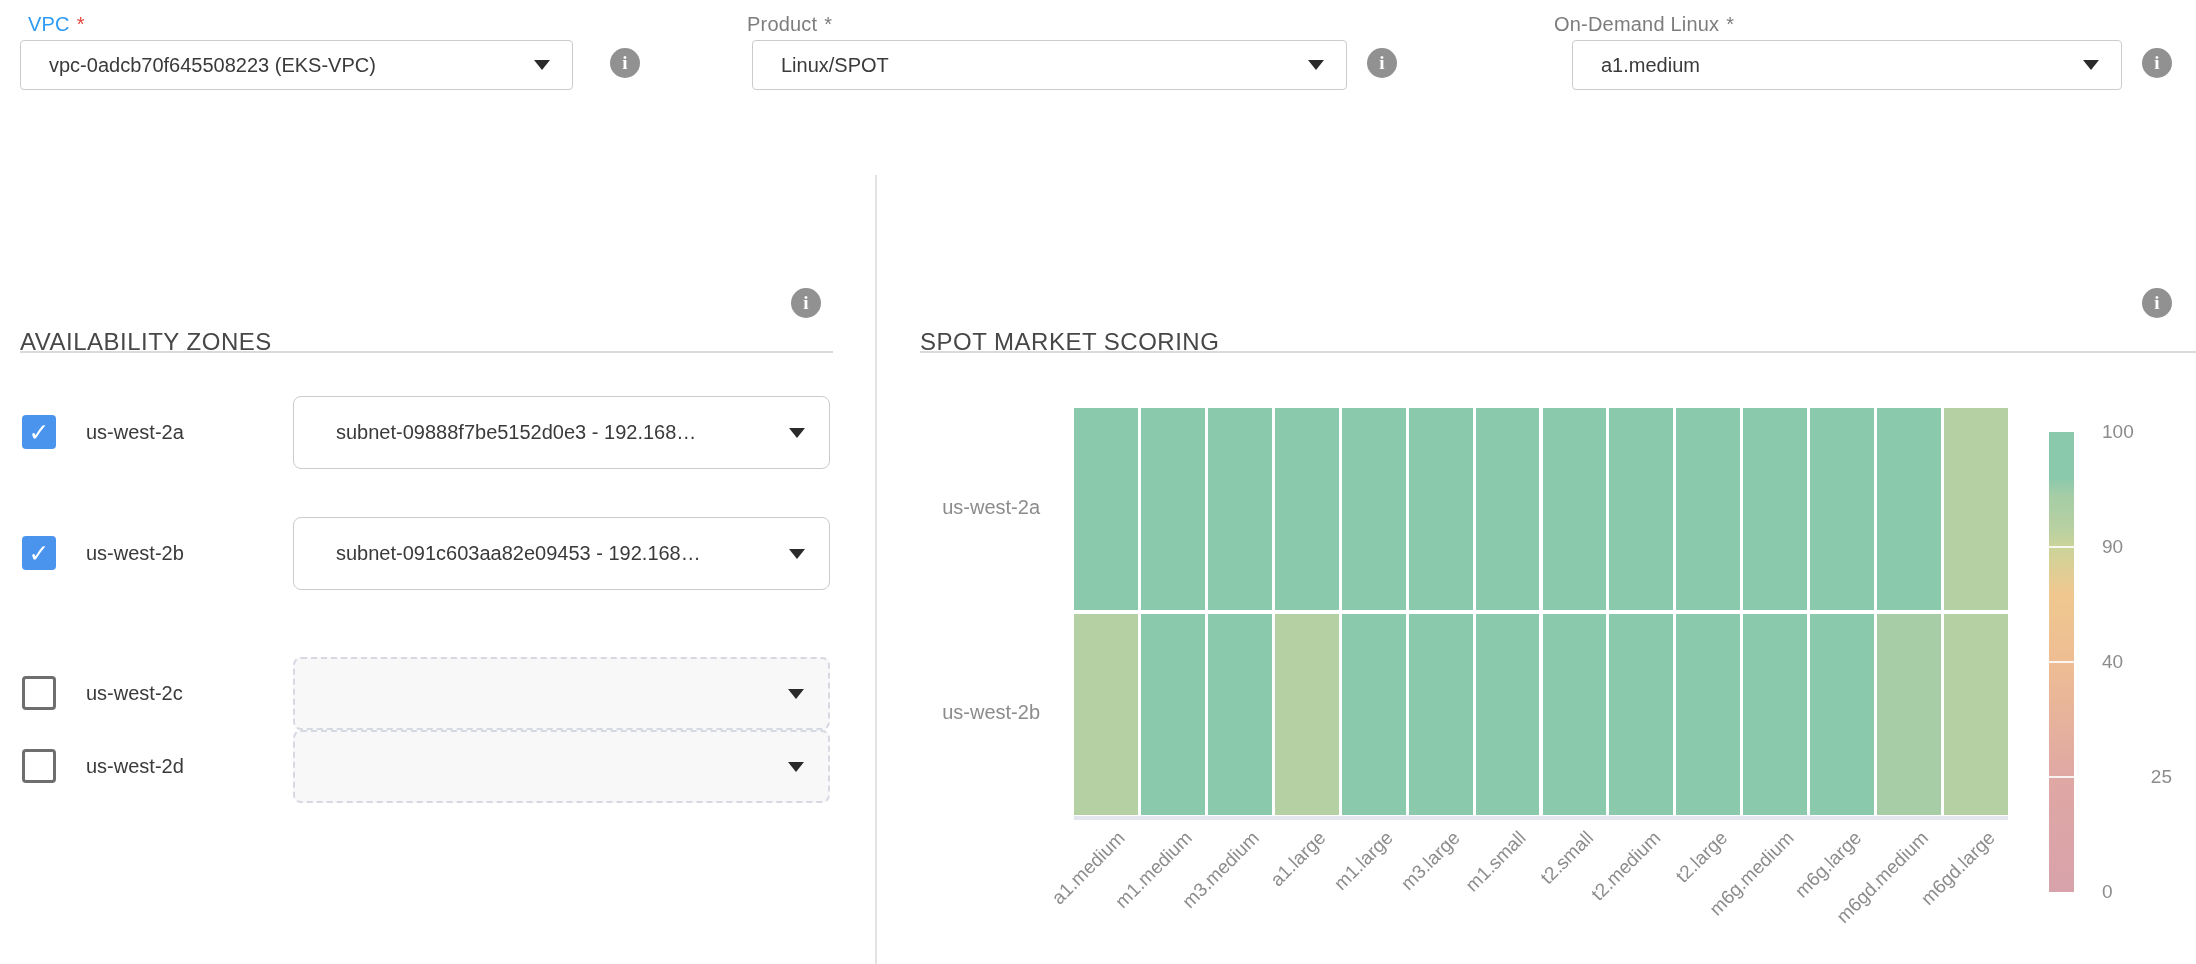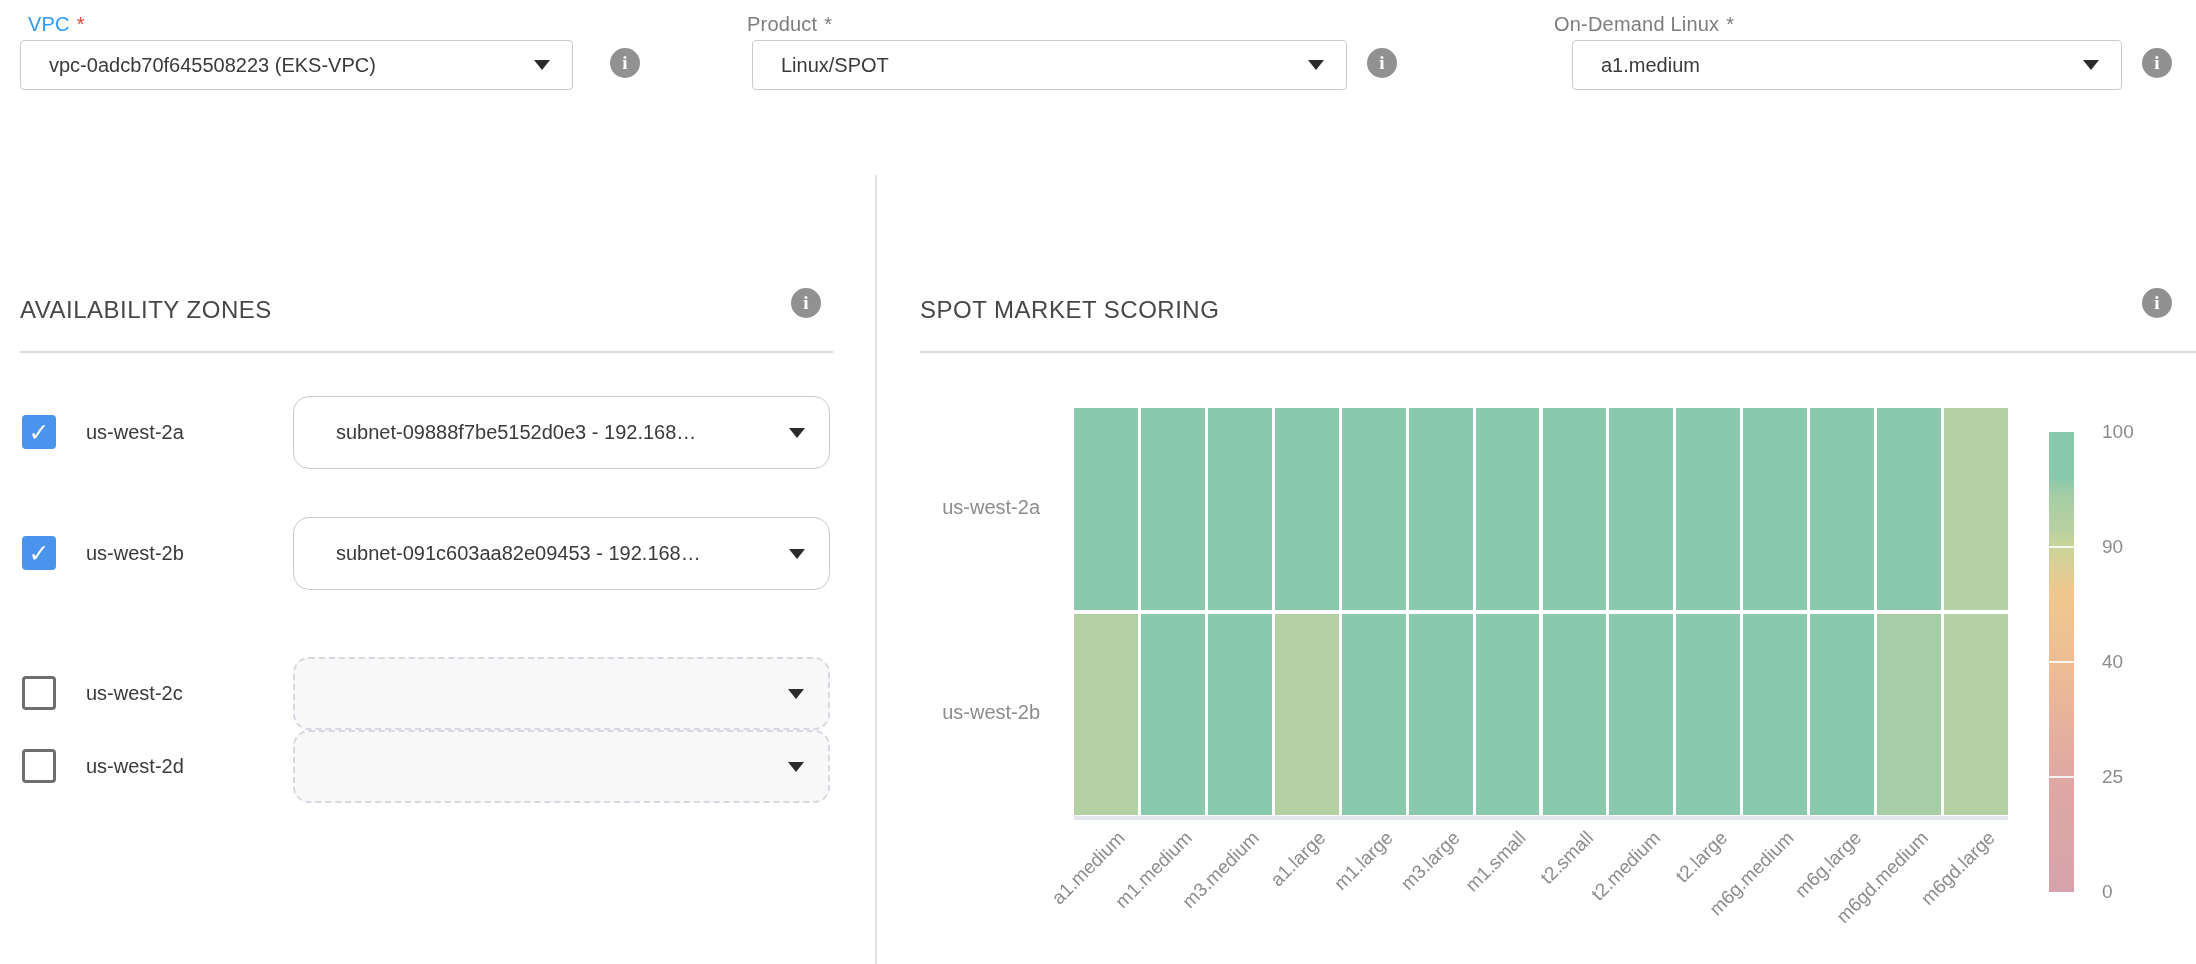--- a/index.html
+++ b/index.html
@@ -17,33 +17,33 @@
        border-radius:4px;box-sizing:border-box;display:flex;align-items:center;
        justify-content:space-between;padding:0 22px 0 28px;font-size:20px;color:#3a3a3a;cursor:pointer;}
   .caret{width:0;height:0;border-left:8px solid transparent;border-right:8px solid transparent;
          border-top:10px solid #2b2b2b;display:inline-block;flex:none;margin-left:16px;}
   .info{position:absolute;width:30px;height:30px;border-radius:50%;background:#919191;color:#fff;
         font:700 19px "Liberation Serif","DejaVu Serif",serif;display:flex;align-items:center;
         justify-content:center;cursor:pointer;user-select:none;}
 
   
   .vdiv{position:absolute;left:875px;top:175px;width:2px;height:789px;background:#e3e3e3;}
-  .sec-title{position:absolute;font-size:24px;color:#474747;letter-spacing:.5px;}
+  .sec-title{position:absolute;font-size:24px;color:#474747;letter-spacing:.5px;margin-top:32px;}
   .hdiv{position:absolute;height:2px;background:#dadada;}
 
   
   .az-row{position:absolute;left:20px;width:830px;height:73px;}
   .cb{position:absolute;left:2px;top:19px;width:34px;height:34px;border-radius:4px;box-sizing:border-box;
       display:flex;align-items:center;justify-content:center;cursor:pointer;}
   .cb.on{background:var(--cbblue);color:#fff;font-size:25px;font-weight:700;}
   .cb.off{border:3px solid #6e6e6e;background:#fff;}
   .azname{position:absolute;left:66px;top:0;line-height:73px;font-size:20px;color:#3a3a3a;}
   .subnet{position:absolute;left:273px;top:0;width:537px;height:73px;box-sizing:border-box;
           display:flex;align-items:center;justify-content:space-between;
-          padding:0 24px 0 42px;border-radius:16px;font-size:20px;color:#3a3a3a;cursor:pointer;}
+          padding:0 24px 0 42px;border-radius:8px;font-size:20px;color:#3a3a3a;cursor:pointer;}
   .subnet.solid{border:1px solid #cbcbcb;background:#fff;}
   .subnet.dashed{border:2px dashed #d6d9e1;background:#f8f8f9;}
   .sval{white-space:nowrap;overflow:hidden;}
 
   
   .chart{position:absolute;left:0;top:0;width:100%;height:100%;pointer-events:none;}
   .chart *{pointer-events:auto;}
   .cell{position:absolute;cursor:pointer;}
   .ylab{position:absolute;width:210px;text-align:right;font-size:20px;color:#8c8c8c;}
   .xlab-anchor{position:absolute;width:0;height:0;}
@@ -211,17 +211,17 @@
         <span class="xlab">m6gd.large</span>
       </div>
       <div class="cbar" style="background: linear-gradient(rgb(139, 201, 172) 0%, rgb(139, 201, 172) 10%, rgb(166, 205, 166) 14%, rgb(184, 208, 161) 21%, rgb(203, 212, 154) 25%, rgb(240, 200, 143) 35%, rgb(238, 189, 147) 50%, rgb(223, 168, 164) 75%, rgb(216, 162, 171) 100%);">
         <div class="cbar-tick" style="top: calc(25% - 1px);"></div>
         <div class="cbar-tick" style="top: calc(50% - 1px);"></div>
         <div class="cbar-tick" style="top: calc(75% - 1px);"></div>
       </div>
       <div class="cbar-lbl" style="top: 421px;">100</div>
       <div class="cbar-lbl" style="top: 536px;">90</div>
       <div class="cbar-lbl" style="top: 651px;">40</div>
-      <div class="cbar-lbl" style="top: 766px;">25</div>
+      <div class="cbar-lbl" style="top: 766px; text-align: right;">25</div>
       <div class="cbar-lbl" style="top: 881px;">0</div>
     </div>
 
 </div>
 
 </body></html>

